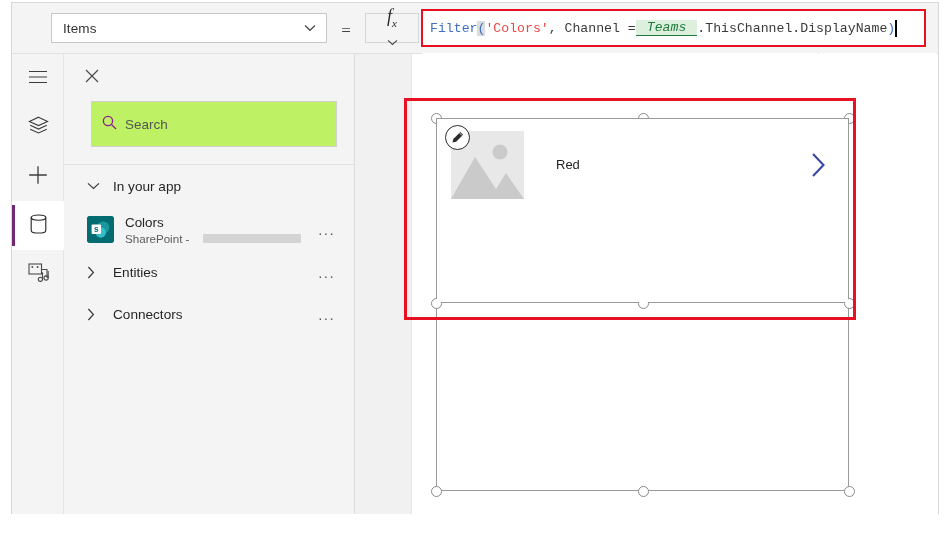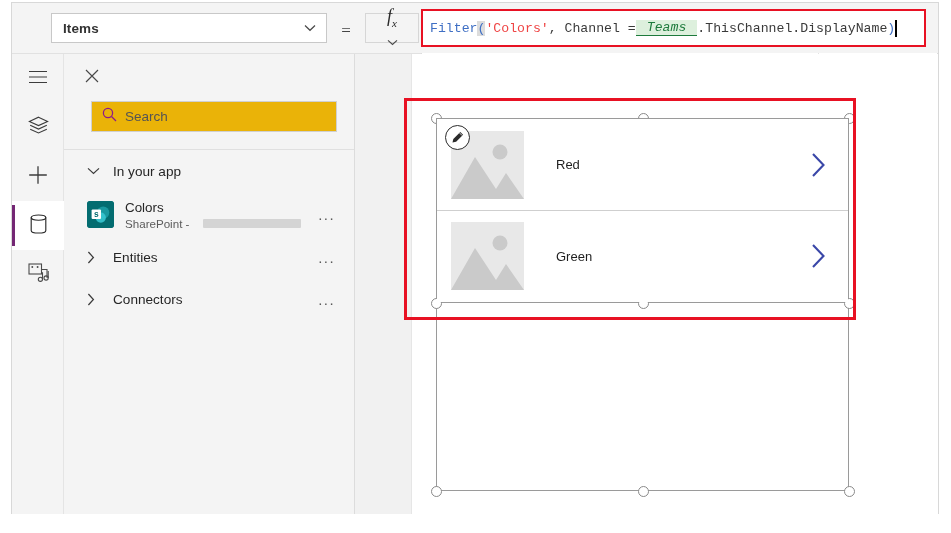--- a/index.html
+++ b/index.html
@@ -38,21 +38,20 @@
     left: 39px; top: 10px;
     width: 276px; height: 30px;
     background: #ffffff;
     border: 1px solid #c8c8c8;
     display: flex; align-items: center;
   }
   .prop-select-label {
     font-size: 13.5px; color: #333333;
     padding-left: 11px; flex: 1;
     letter-spacing: 0.1px;
-    font-weight: bold;
   }
   .prop-select .chev {
     margin-right: 10px;
     display: flex; align-items: center;
   }
   .equals-sign {
     position: absolute;
     left: 323px; top: 18px;
     width: 22px;
     text-align: center;
@@ -205,22 +204,22 @@
     color: #1f1f1f;
     letter-spacing: 0.1px;
   }
   .ds-close {
     width: 22px; height: 22px;
     display: flex; align-items: center; justify-content: center;
     cursor: pointer;
   }
   .ds-search {
     margin: 3px 17px 0 27px;
-    height: 31px;
-    background: #eab308;
+    height: 46px;
+    background: #bef264;
     border: 1px solid #d0d0d0;
     display: flex; align-items: center;
     gap: 8px;
     padding-left: 10px;
   }
   .ds-search-placeholder {
     font-size: 13.5px;
     color: #545454;
   }
   .ds-divider {
@@ -610,34 +609,19 @@
               </svg>
             </span>
             <span class="gal-label">Red</span>
             <span class="gal-chev">
               <svg width="15" height="26" viewBox="0 0 15 26">
                 <path d="M2 2L12.5 13L2 24" stroke="#3a47a8" stroke-width="2.1" fill="none"></path>
               </svg>
             </span>
           </div>
 
-          <div class="gal-row">
-            <span class="img-ph">
-              <svg width="73" height="68" viewBox="0 0 73 68">
-                <rect width="73" height="68" fill="#e8e8e8"></rect>
-                <circle cx="49" cy="21" r="7.5" fill="#cacaca"></circle>
-                <path d="M0 68L24 26L45 58L55 42L73 68Z" fill="#cacaca"></path>
-              </svg>
-            </span>
-            <span class="gal-label">Green</span>
-            <span class="gal-chev">
-              <svg width="15" height="26" viewBox="0 0 15 26">
-                <path d="M2 2L12.5 13L2 24" stroke="#3a47a8" stroke-width="2.1" fill="none"></path>
-              </svg>
-            </span>
-          </div>
         </div>
       </div>
     </div>
   </div>
 
   <div class="anno-box"></div>
 </div>
 
 </body></html>

